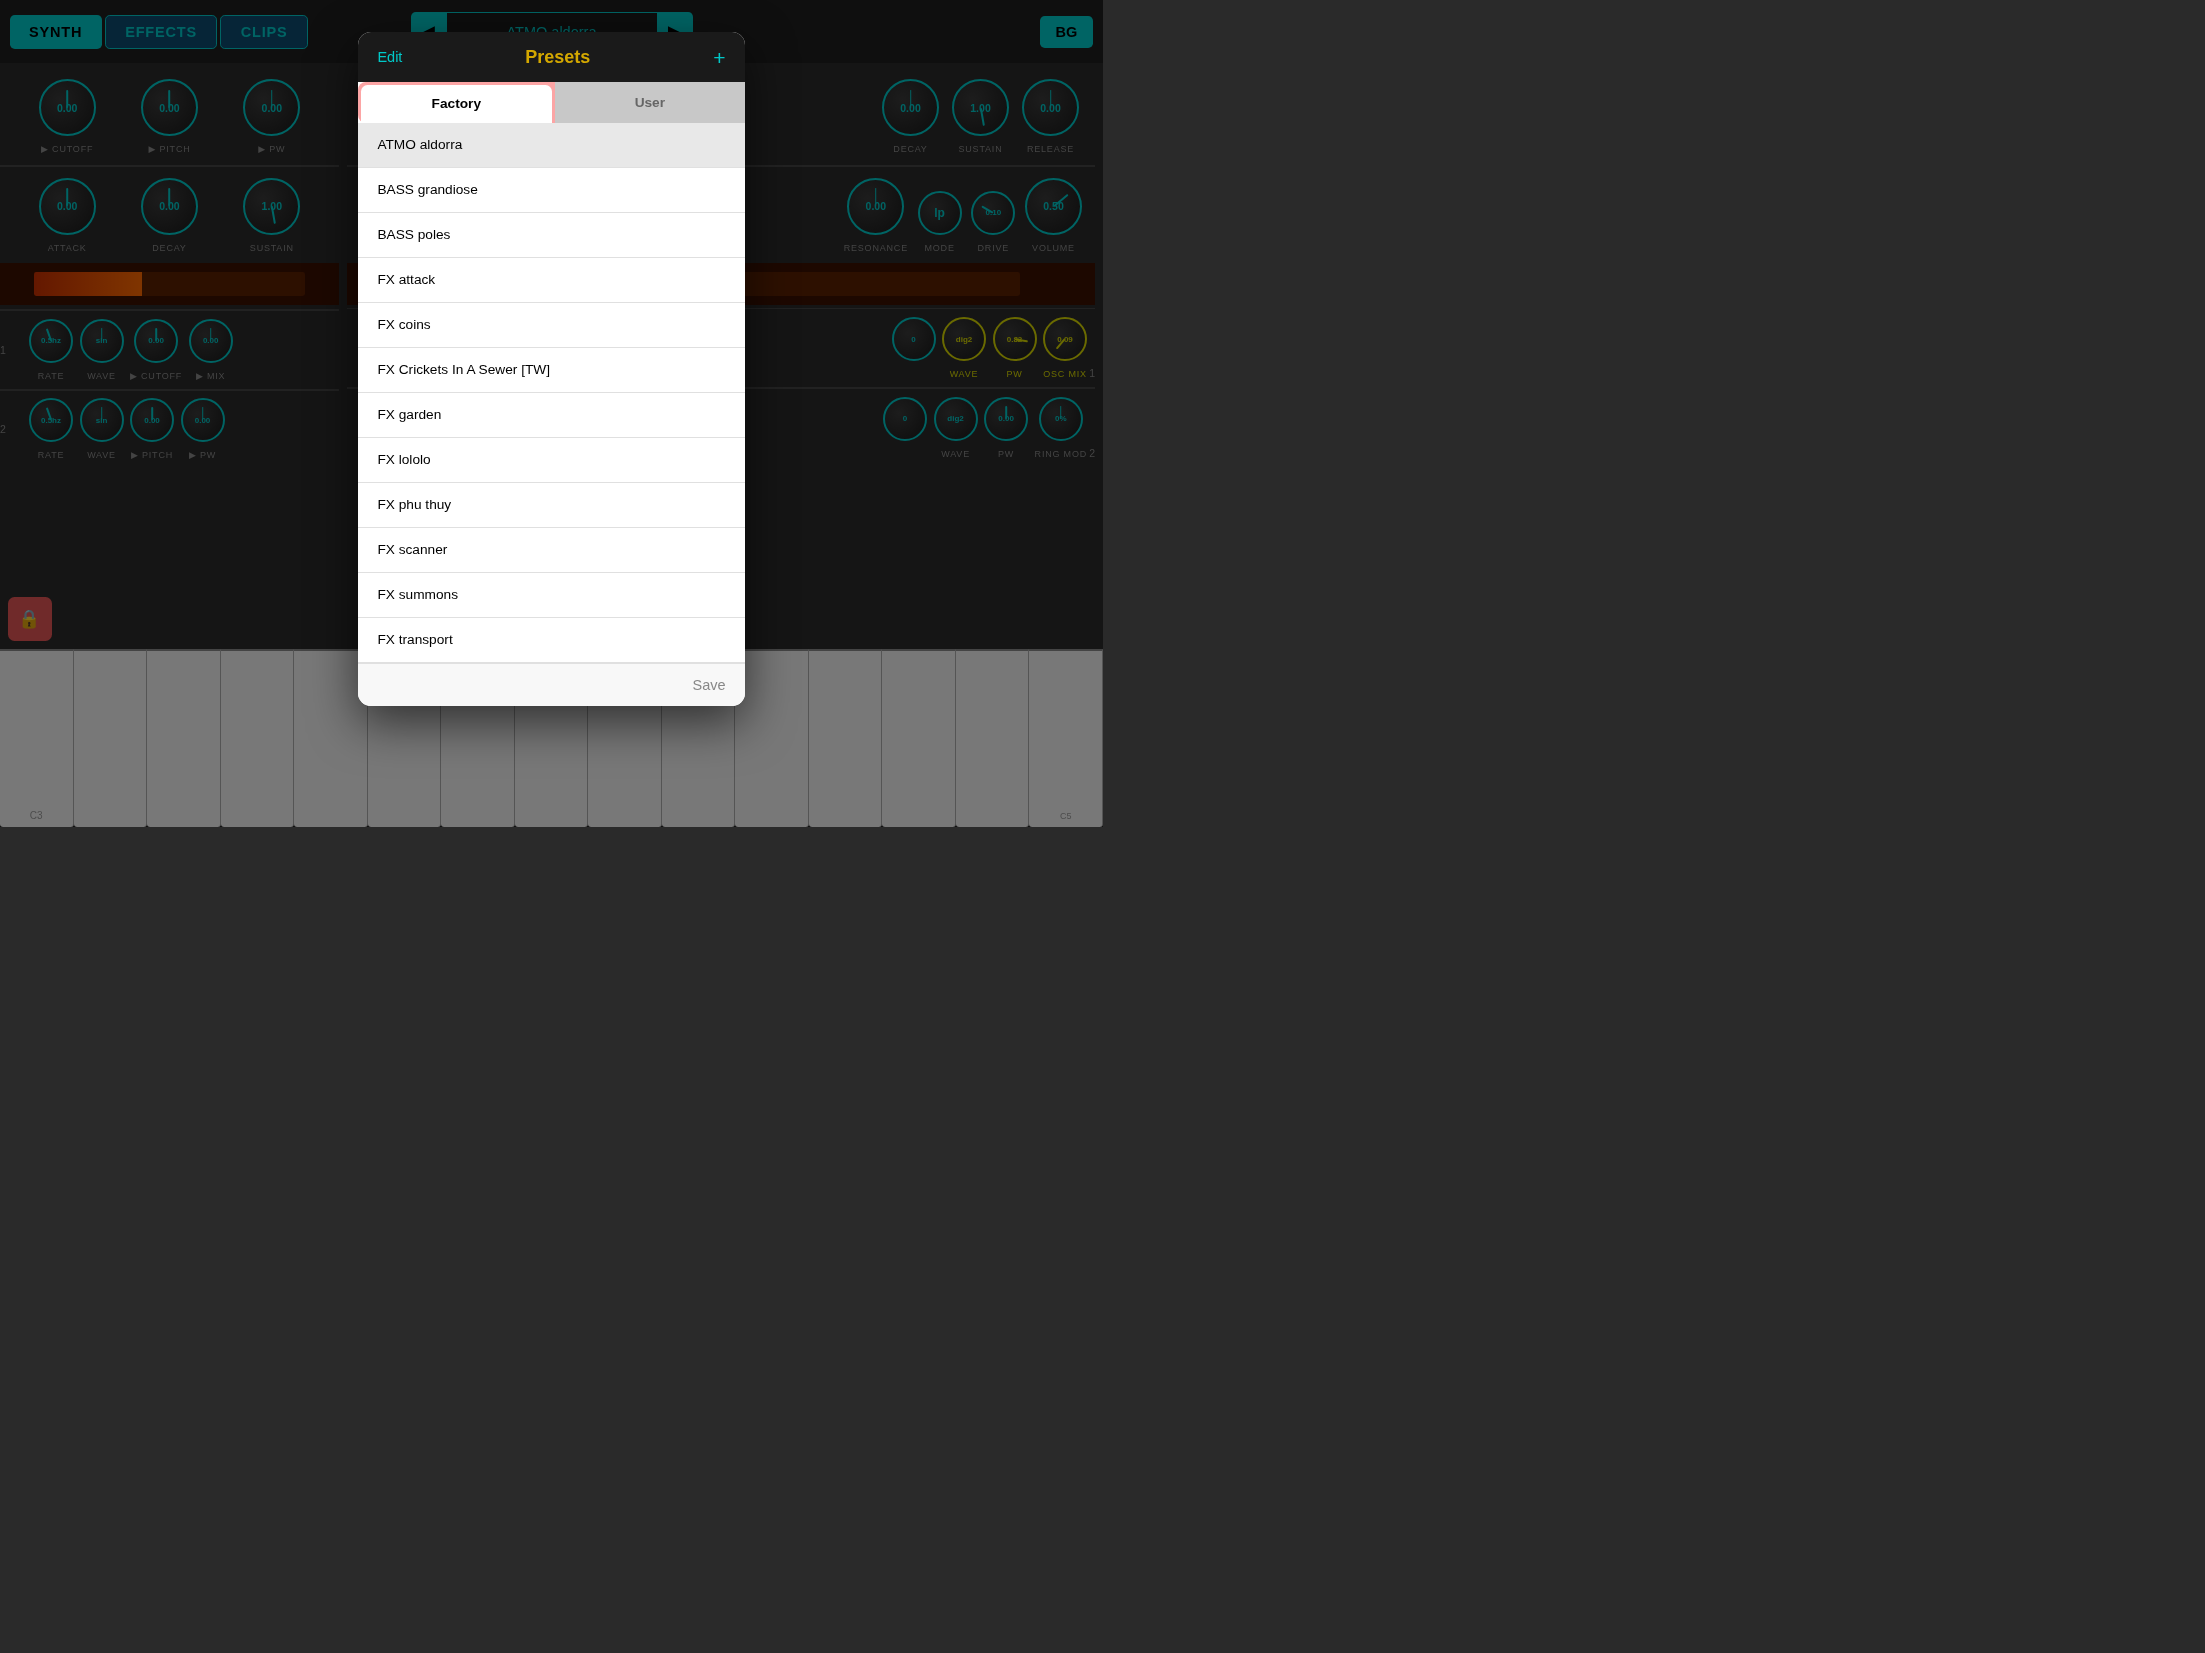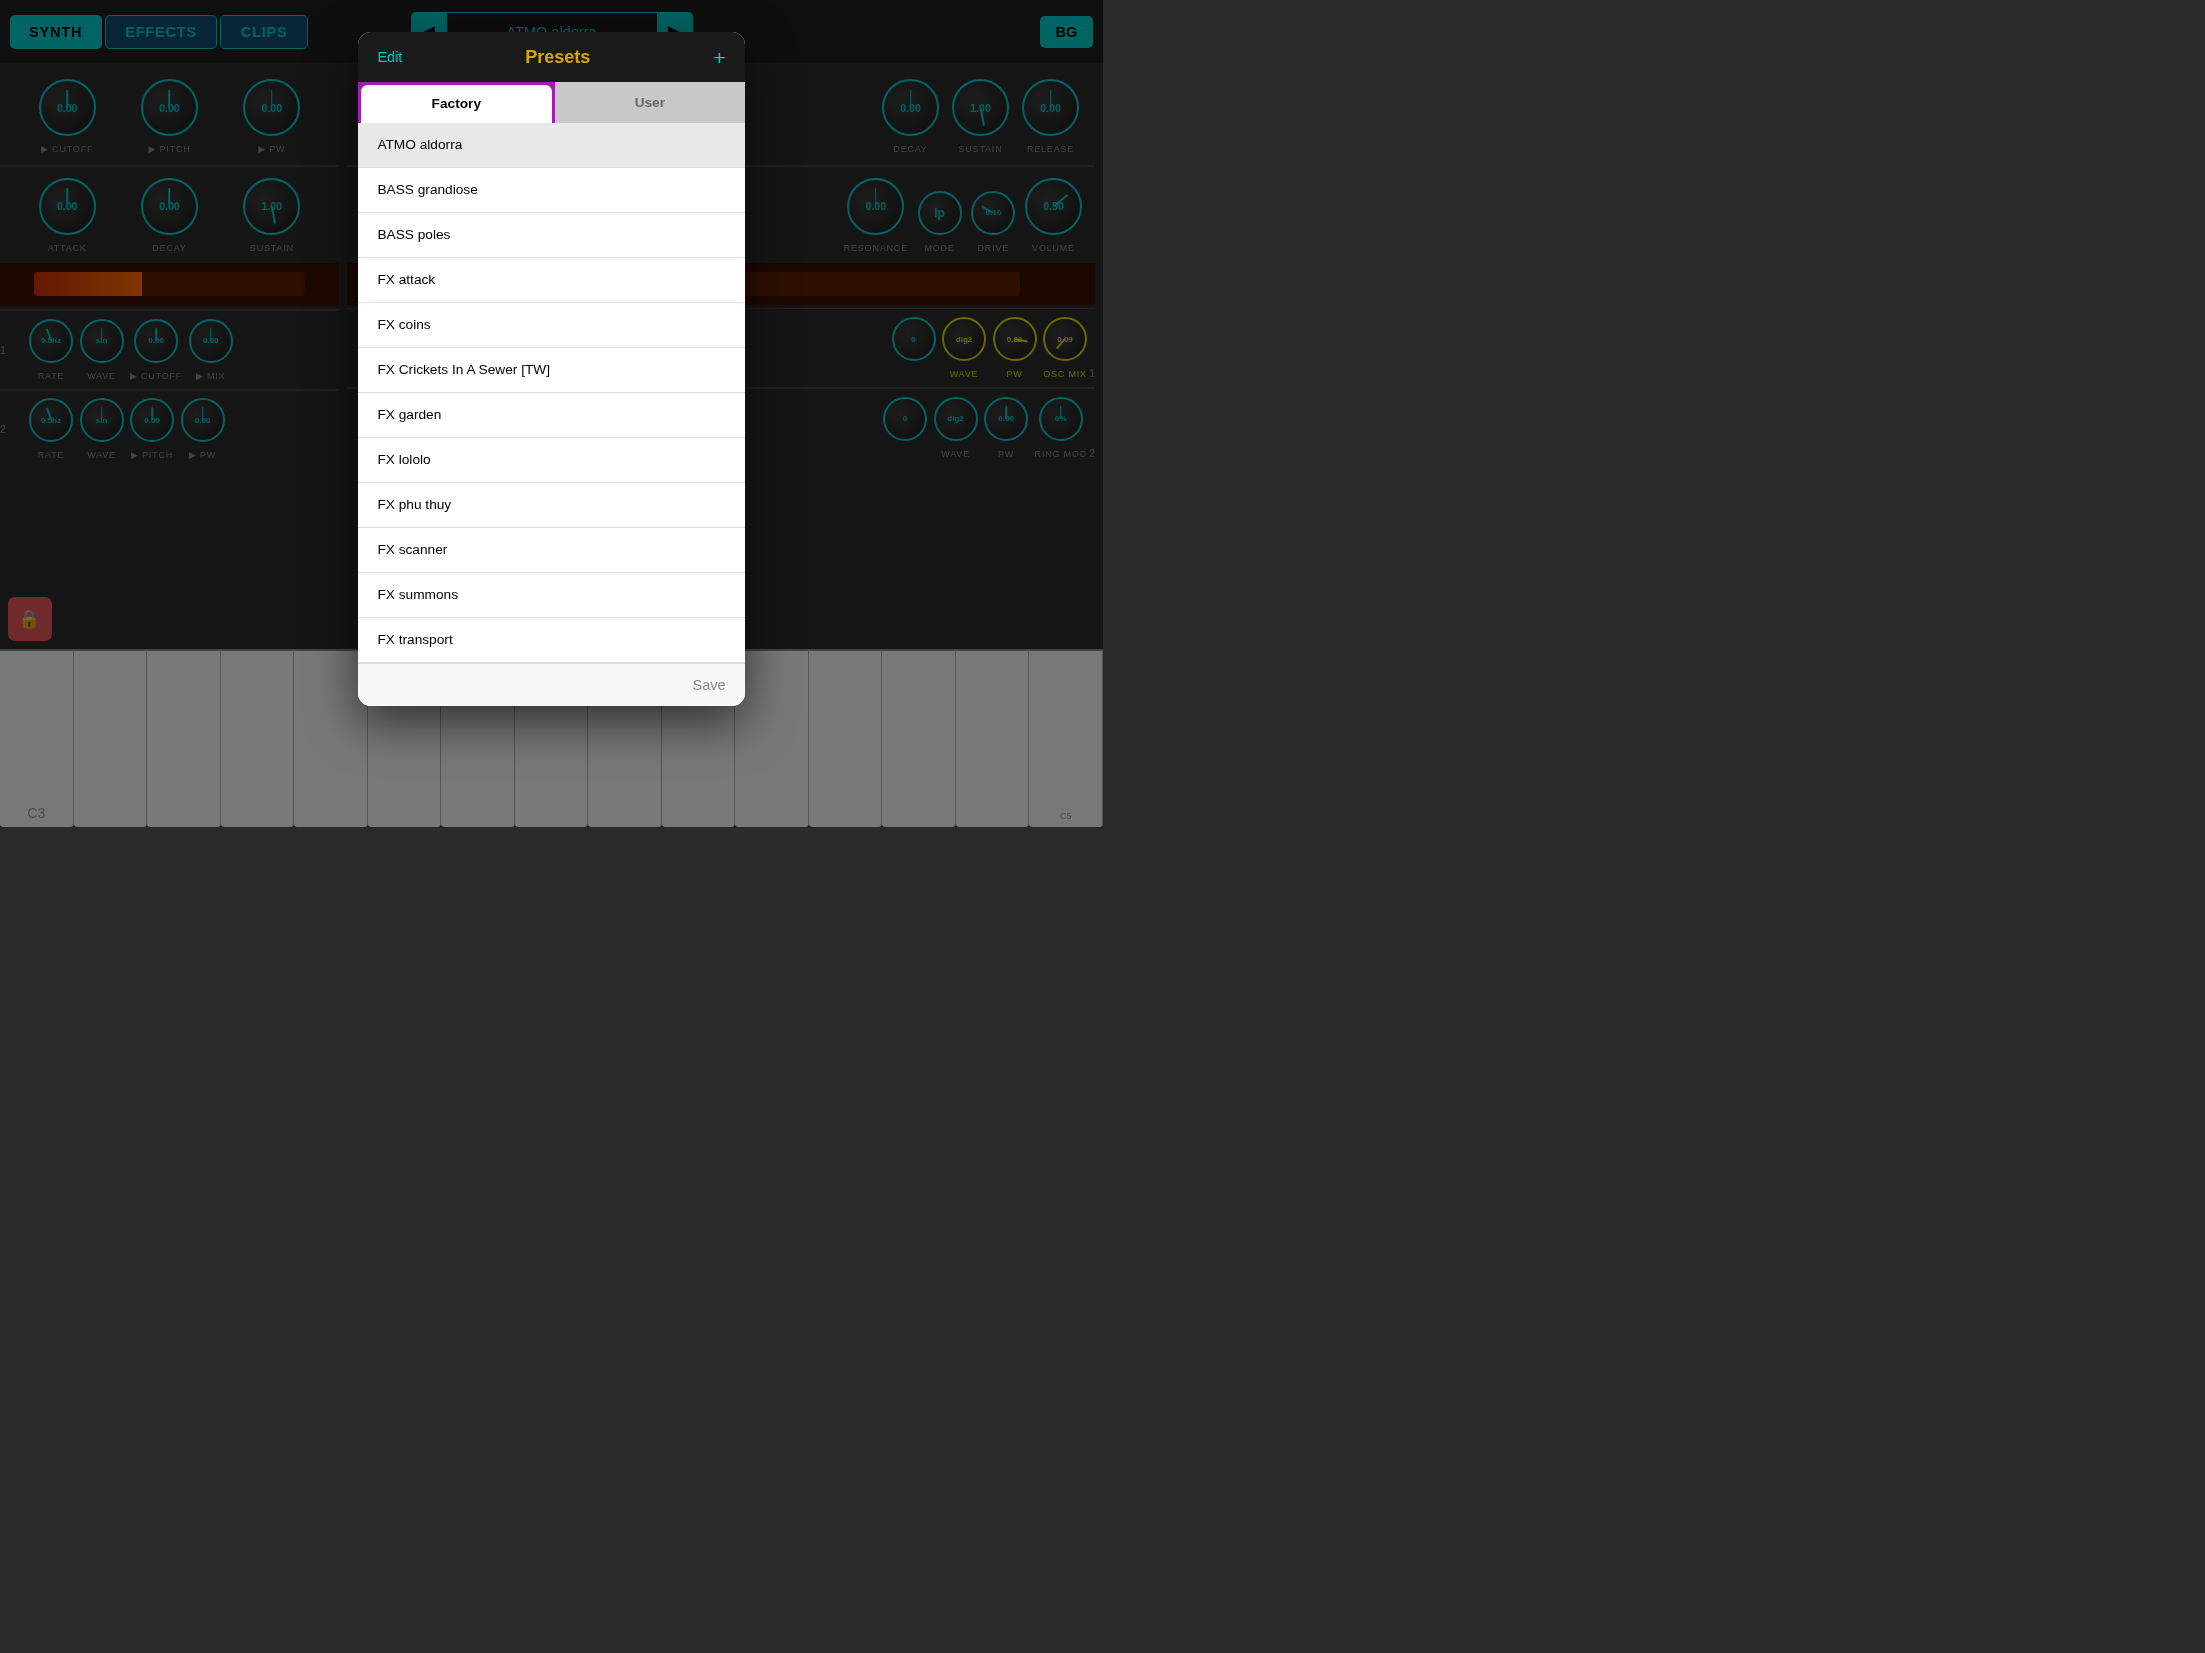--- a/index.html
+++ b/index.html
@@ -231,22 +231,22 @@
     .modal-add-btn {
       color: #00c8c8;
       font-size: 21px;
       background: none;
       border: none;
       cursor: pointer;
       line-height: 1;
     }
     .modal-tabs {
       display: flex;
-      background: #a21caf;
-      border-radius: 0;
+      background: #fca5a5;
+      border-radius: 8px;
     }
     .modal-tab {
       flex: 1;
       padding: 11.3px;
       text-align: center;
       font-size: 13.7px;
       font-weight: 600;
       cursor: pointer;
       border: none;
     }
@@ -628,21 +628,21 @@
 </div>
 
 <div style="position:absolute; bottom:0; left:0; right:0; height:178px; background:#1a1a1a; display:flex; overflow:hidden;">
 
   <div style="display:flex; flex:1; position:relative;">
     <style>
       .wk { flex:1; background:#f0f0f0; border-right:0.8px solid #aaa; border-top:2.4px solid #888; border-radius:0 0 3.2px 3.2px; position:relative; cursor:pointer; }
     </style>
 
     <div class="wk">
-        <span style="position:absolute;bottom:6.5px;left:50%;transform:translateX(-50%);color:#999;font-size:14px;">C3</span>
+        <span style="position:absolute;bottom:6.5px;left:50%;transform:translateX(-50%);color:#999;font-size:10px;">C3</span>
       </div>
     <div class="wk"></div>
     <div class="wk"></div>
     <div class="wk"></div>
     <div class="wk"></div>
     <div class="wk"></div>
     <div class="wk"></div>
     <div class="wk"></div>
     <div class="wk"></div>
     <div class="wk"></div>

